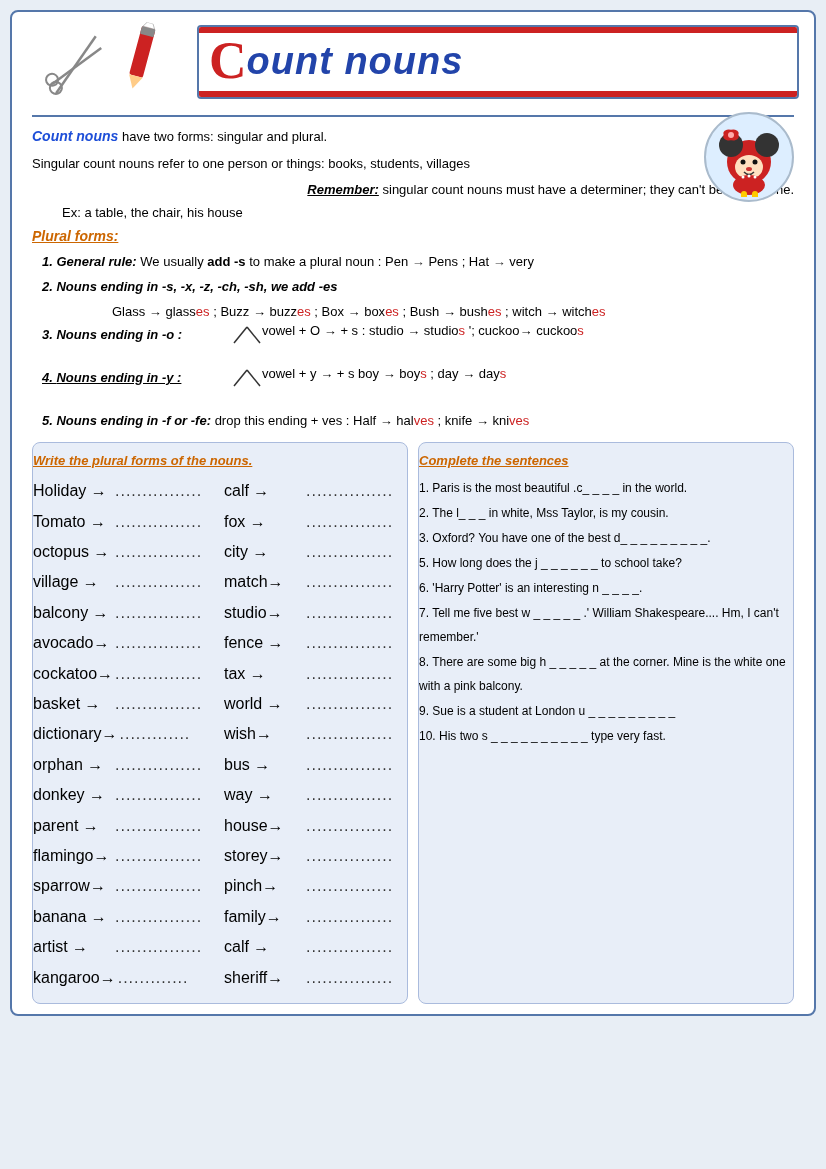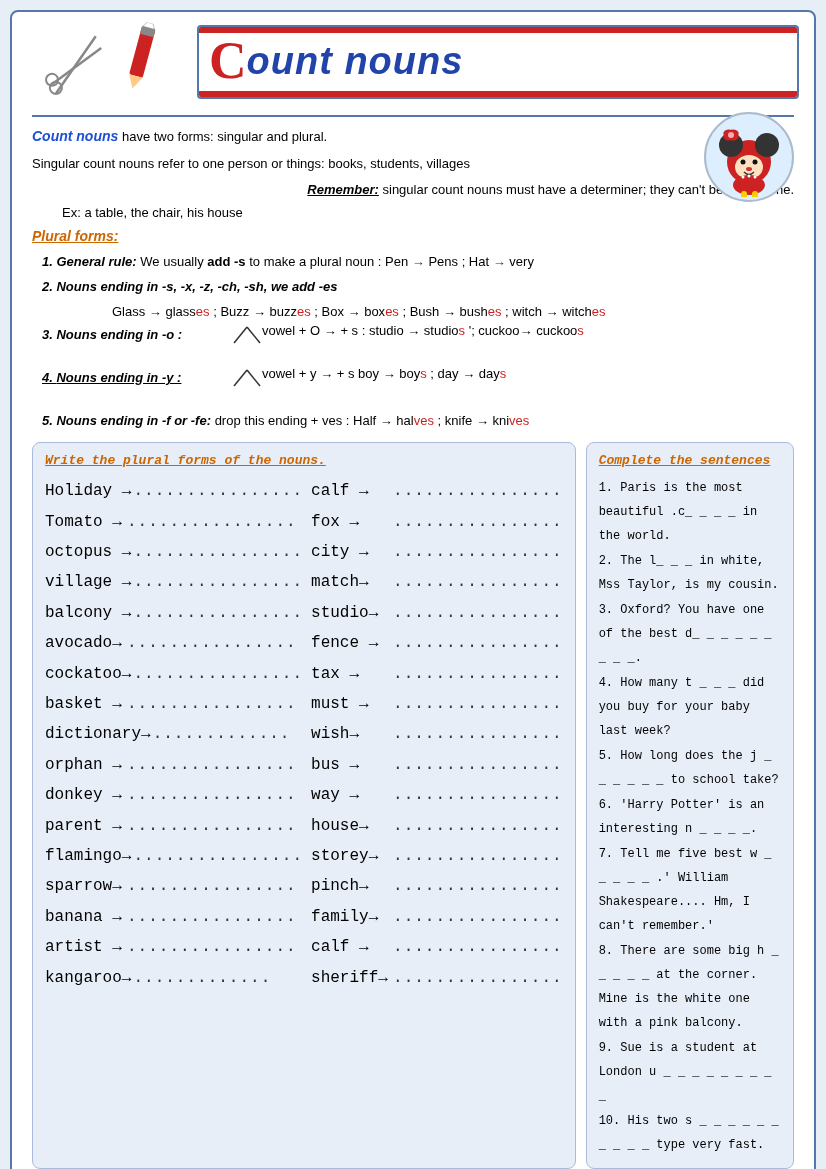--- a/index.html
+++ b/index.html
@@ -158,23 +158,22 @@
     
     .exercises {
       display: flex;
       gap: 10px;
       margin-top: 10px;
     }
     .exercise-box {
       flex: 1;
       background: #e8eef8;
       border-radius: 8px;
-      padding: 10px 12px;
+      padding: 10px 0;
       border: 1px solid #aabbdd;
-      font-family: Liberation Mono, monospace;
     }
     .exercise-title {
       font-size: 13px;
       font-weight: bold;
       color: #cc6600;
       font-style: italic;
       text-decoration: underline;
       margin-bottom: 8px;
     }
     .word-list {
@@ -457,21 +456,21 @@
                 </div>
               <div class="word-row">
                   <span class="word-label">fence →</span>
                   <span class="dots">................</span>
                 </div>
               <div class="word-row">
                   <span class="word-label">tax →</span>
                   <span class="dots">................</span>
                 </div>
               <div class="word-row">
-                  <span class="word-label">must →</span>
+                  <span class="word-label">world →</span>
                   <span class="dots">................</span>
                 </div>
               <div class="word-row">
                   <span class="word-label">wish→</span>
                   <span class="dots">................</span>
                 </div>
               <div class="word-row">
                   <span class="word-label">bus →</span>
                   <span class="dots">................</span>
                 </div>
@@ -507,21 +506,20 @@
           </div>
         </div>
       </div>
 
       <div class="exercise-box">
         <p class="exercise-title">Complete the sentences</p>
         <div class="sentence-list">
           <p class="sentence-item">1. Paris is the most beautiful .c_ _ _ _ in the world.</p>
           <p class="sentence-item">2. The l_ _ _ in white, Mss Taylor, is my  cousin.</p>
           <p class="sentence-item">3. Oxford? You have one of the best d_ _ _ _ _ _ _ _ _.</p>
-          <p class="sentence-item">4. How many t _ _ _ did you buy for your baby last week?</p>
           <p class="sentence-item">5. How long does the j _ _ _ _ _ _ to school take?</p>
           <p class="sentence-item">6. 'Harry Potter' is an interesting n _ _ _ _.</p>
           <p class="sentence-item">7. Tell me five best w _ _ _ _ _ .' William Shakespeare.... Hm, I can't remember.'</p>
           <p class="sentence-item">8. There are some big h _ _ _ _ _ at the corner. Mine is the white one with a pink balcony.</p>
           <p class="sentence-item">9. Sue is a student at London u _ _ _ _ _ _ _ _ _</p>
           <p class="sentence-item">10. His two s _ _ _ _ _ _ _ _ _ _ type very fast.</p>
         </div>
       </div>
 
     </div>

